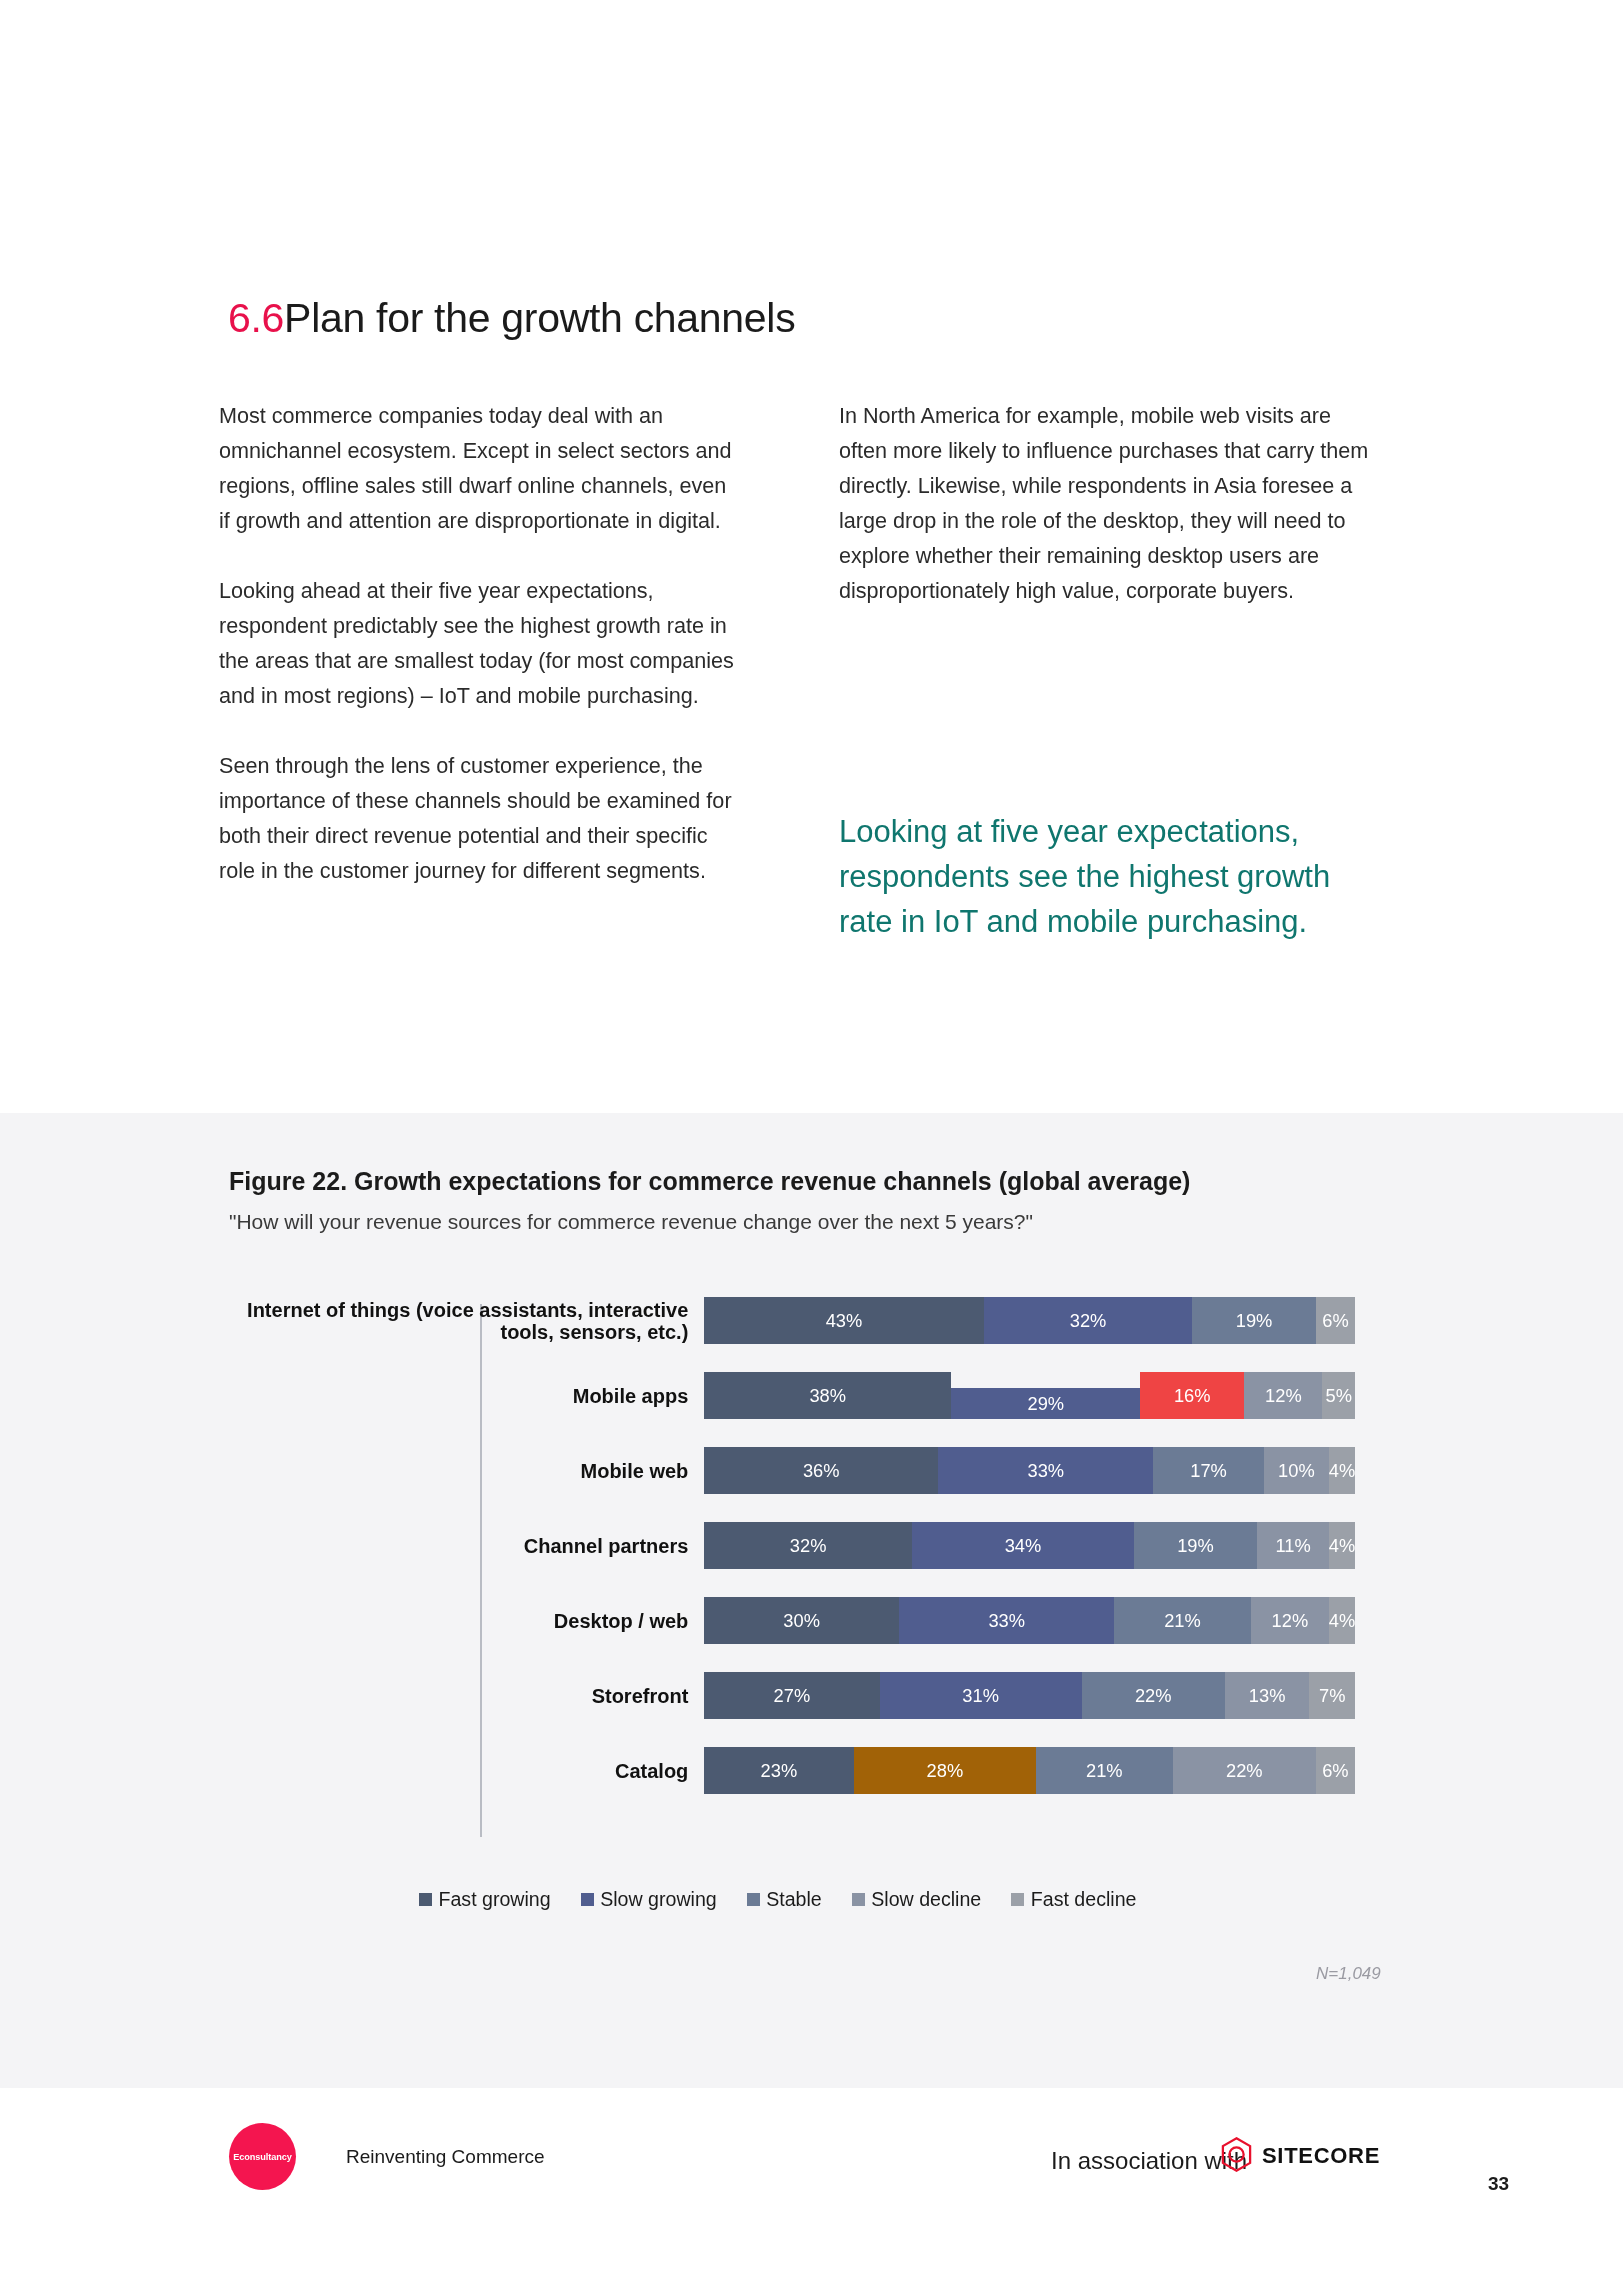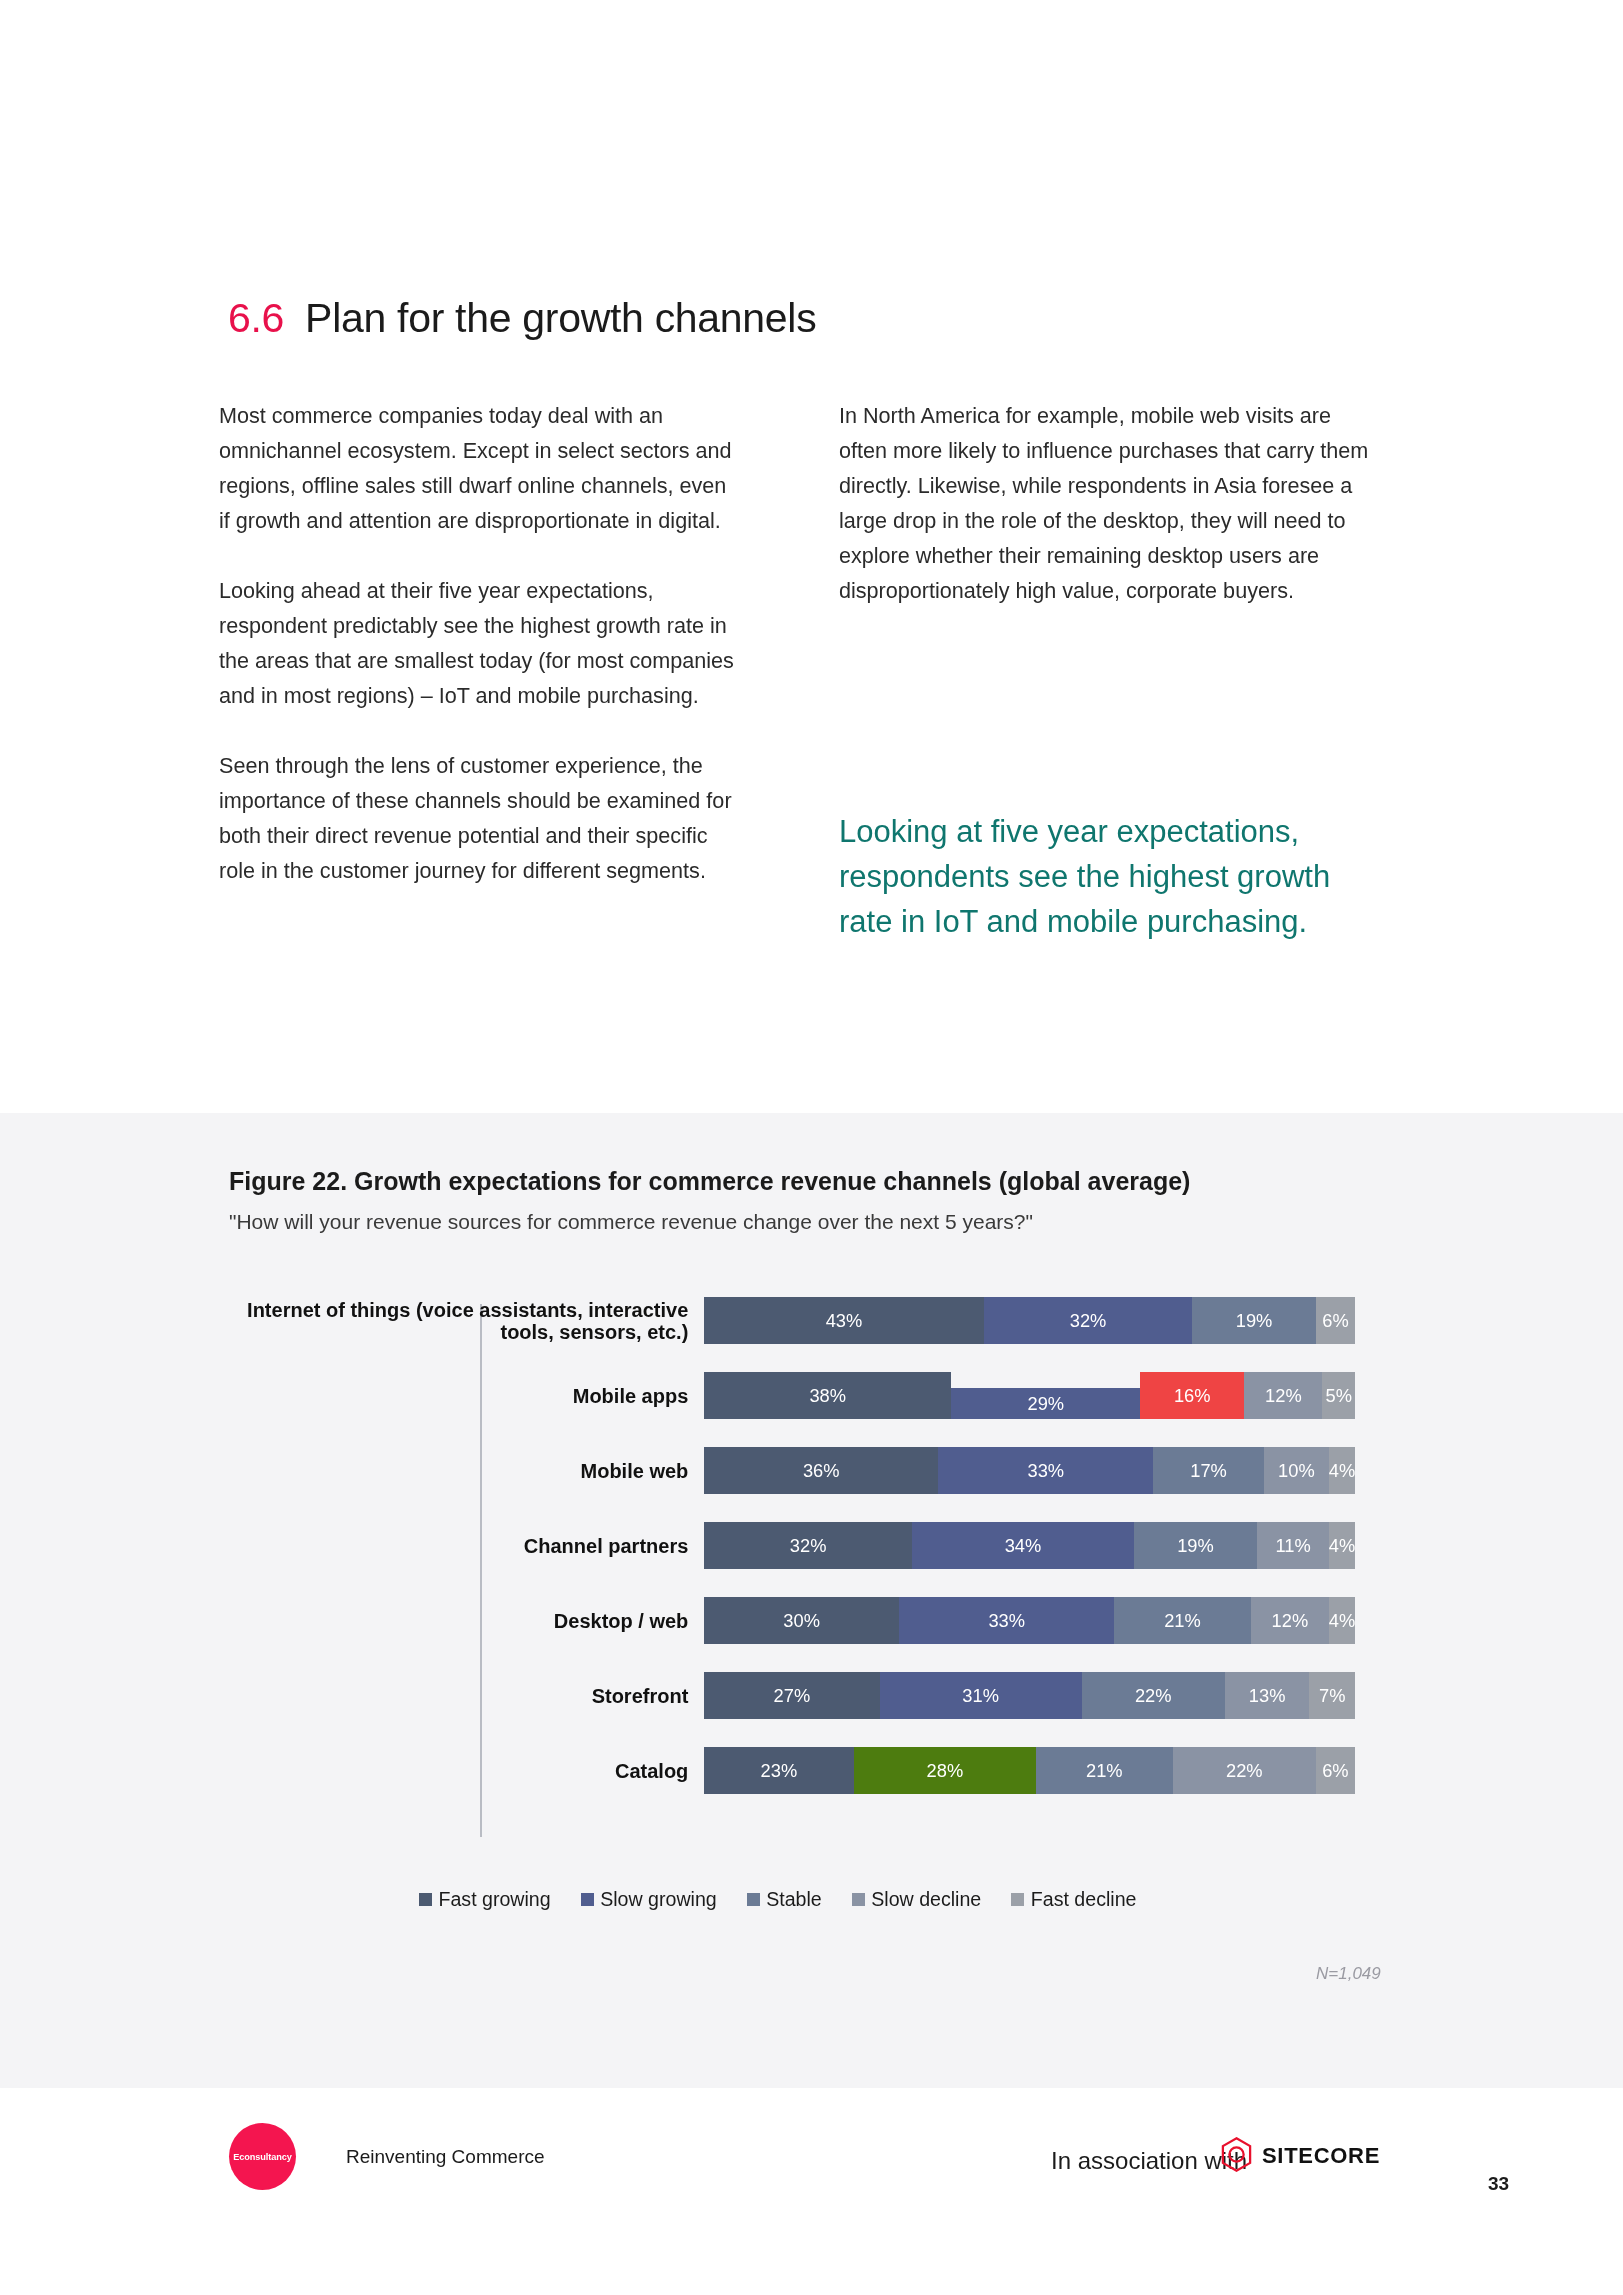--- a/index.html
+++ b/index.html
@@ -29,21 +29,20 @@
     left: 228px;
     top: 295px;
     font-size: 41px;
     font-weight: 400;
     letter-spacing: -0.3px;
     white-space: nowrap;
     color: #1b1b1b;
   }
   .heading .num {
     color: #e8114b;
-    margin-right: 21px;
   }
 
   .col {
     position: absolute;
     font-size: 21.6px;
     line-height: 35px;
     color: #2b2b2b;
   }
   .col-left  { left: 219px;  top: 398px;  width: 517px; }
   .col-right { left: 839px; top: 398px;  width: 543px; }
@@ -337,21 +336,21 @@
           <div class="seg s1" style="background: rgb(80, 93, 143); flex: 0 0 31%;">31%</div>
           <div class="seg s2" style="background: rgb(107, 123, 149); flex: 0 0 22%;">22%</div>
           <div class="seg s3" style="background: rgb(138, 147, 164); flex: 0 0 13%;">13%</div>
           <div class="seg s4" style="background: rgb(155, 160, 168); flex: 0 0 7%;">7%</div>
         </div>
       </div>
       <div class="bar-row">
         <div class="row-label">Catalog</div>
         <div class="bar-track">
           <div class="seg s0" style="background: rgb(76, 90, 113); flex: 0 0 23%;">23%</div>
-          <div class="seg s1" style="background: #4d7c0f; flex: 0 0 28%;">28%</div>
+          <div class="seg s1" style="background: #a16207; flex: 0 0 28%;">28%</div>
           <div class="seg s2" style="background: rgb(107, 123, 149); flex: 0 0 21%;">21%</div>
           <div class="seg s3" style="background: rgb(138, 147, 164); flex: 0 0 22%;">22%</div>
           <div class="seg s4" style="background: rgb(155, 160, 168); flex: 0 0 6%;">6%</div>
         </div>
       </div>
     </div>
 </div>
 
 <div class="legend" id="chart-legend">
     <div class="legend-item">

